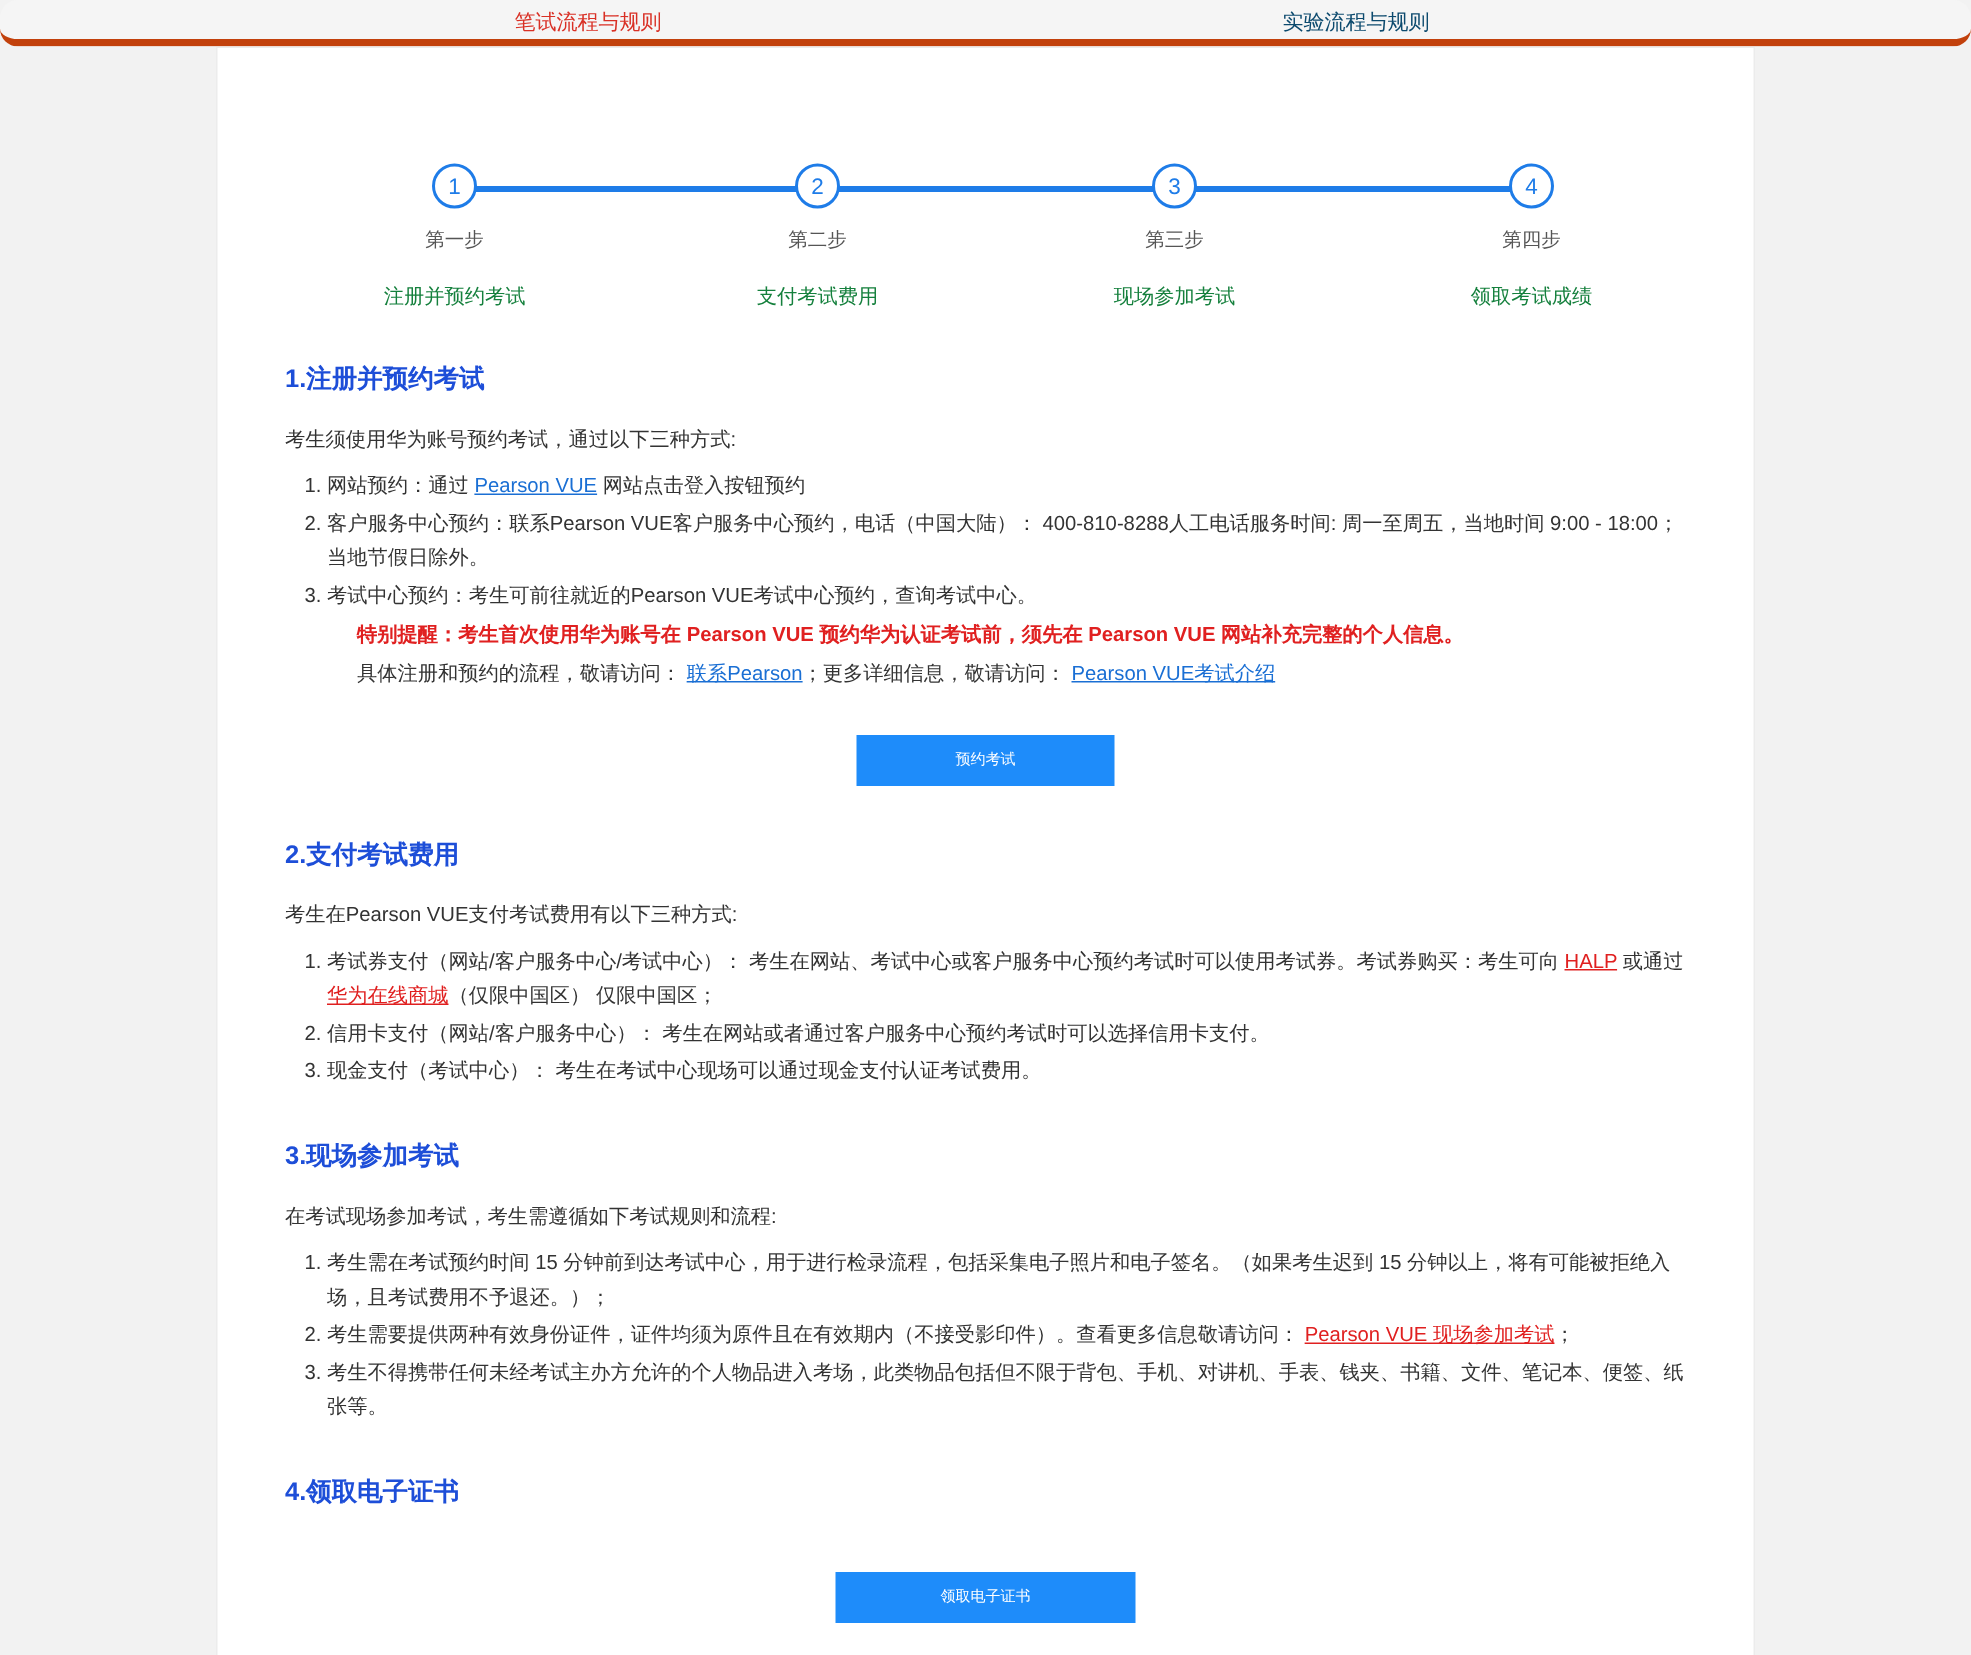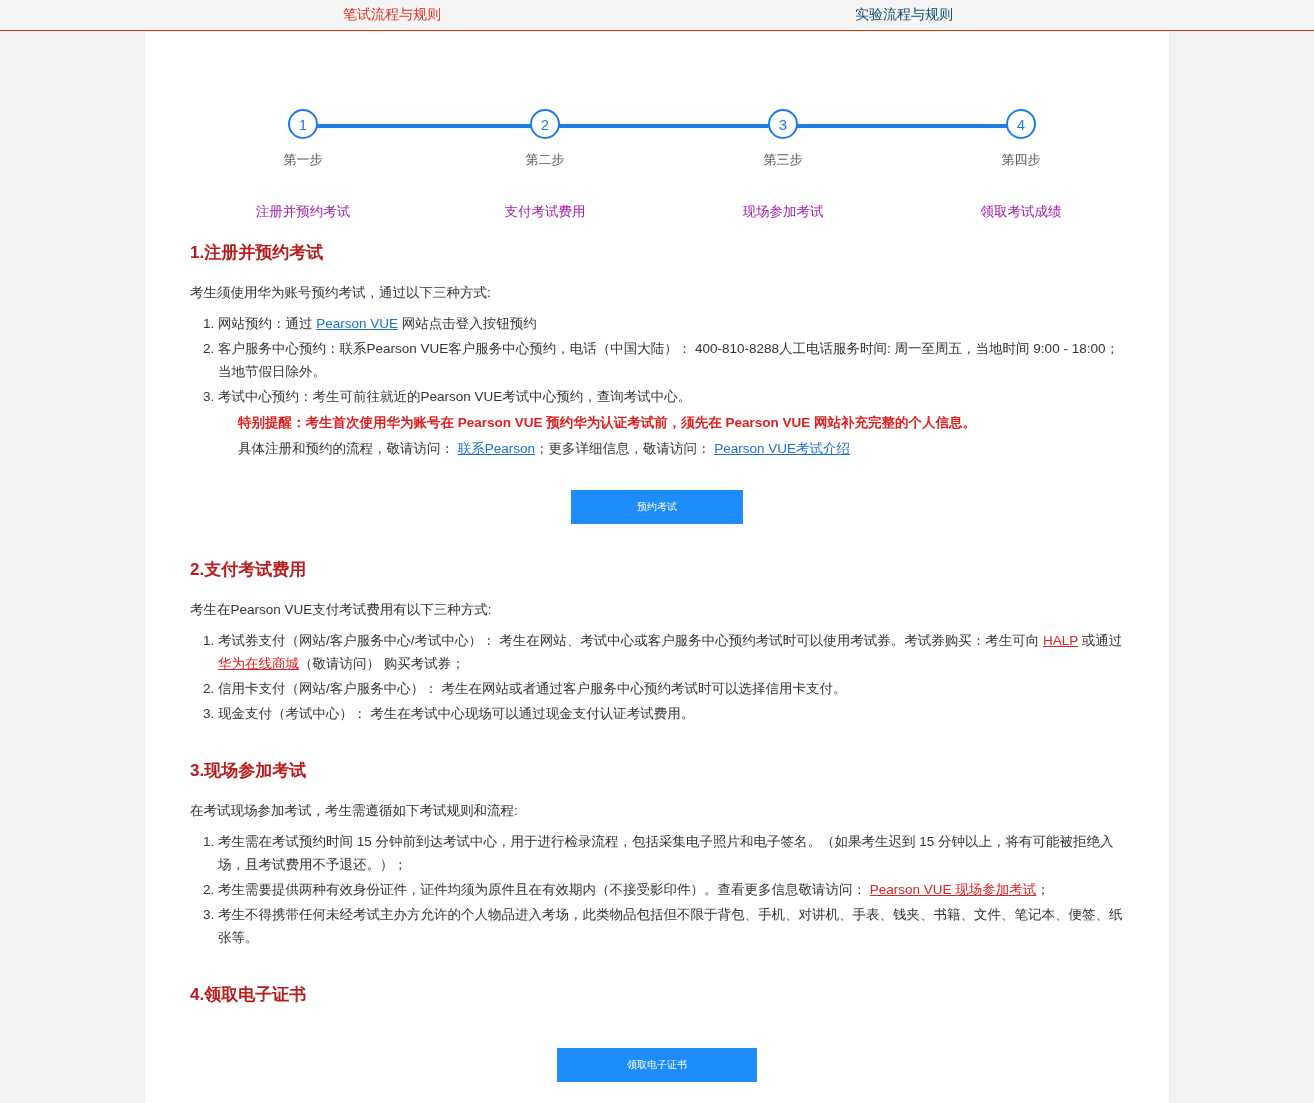--- a/index.html
+++ b/index.html
@@ -12,24 +12,25 @@
   #page {
     width: 1314px;
     min-height: 1103px;
     background: #f2f2f2;
     position: relative;
   }
   
   .tabbar {
     height: 31px;
     background: #f5f5f5;
-    border-bottom: 1px solid #c2410c;
+    border-bottom: 5px solid #c2410c;
     display: flex;
     align-items: center;
     position: relative;
+    border-radius: 12px;
   }
   .tab {
     font-size: 14px;
     cursor: pointer;
     white-space: nowrap;
   }
   .tab.active { color: #d93025; }
   .tab.inactive { color: #0c4a6e; }
   .tab-1 { position: absolute; left: 343px; top: 6px; }
   .tab-2 { position: absolute; left: 855px; top: 6px; }
@@ -76,35 +77,35 @@
     margin: 0 auto;
     position: relative;
     z-index: 2;
   }
   .step-sub {
     margin-top: 12px;
     font-size: 13px;
     color: #555;
   }
   .step-desc {
-    margin-top: 34px;
-    font-size: 13.5px;
-    color: #a21caf;
+    margin-top: 20px;
+    font-size: 13.5px;
+    color: #15803d;
   }
   .step-1 { left: 78px; }
   .step-2 { left: 320px; }
   .step-3 { left: 558px; }
   .step-4 { left: 796px; }
 
   
   .body-inner { padding: 0 45px; }
   h2.sec-title {
     font-size: 17px;
     margin: 34px 0 18px 0;
-    color: #b91c1c;
+    color: #1d4ed8;
     font-weight: bold;
   }
   p.lead {
     font-size: 13.5px;
     margin: 0 0 8px 0;
     line-height: 22px;
   }
   ol.list {
     margin: 0;
     padding-left: 28px;
@@ -206,21 +207,21 @@
       </ol>
 
       <div class="btn-wrap">
         <button class="btn">预约考试</button>
       </div>
 
       <h2 class="sec-title">2.支付考试费用</h2>
       <p class="lead">考生在Pearson VUE支付考试费用有以下三种方式:</p>
       <ol class="list">
         <li>
-          <span>考试券支付（网站/客户服务中心/考试中心）： 考生在网站、考试中心或客户服务中心预约考试时可以使用考试券。考试券购买：考生可向 </span><a class="link-red">HALP</a><span> 或通过 </span><a class="link-red">华为在线商城</a><span>（敬请访问） 购买考试券；</span>
+          <span>考试券支付（网站/客户服务中心/考试中心）： 考生在网站、考试中心或客户服务中心预约考试时可以使用考试券。考试券购买：考生可向 </span><a class="link-red">HALP</a><span> 或通过 </span><a class="link-red">华为在线商城</a><span>（仅限中国区） 仅限中国区；</span>
         </li>
         <li>信用卡支付（网站/客户服务中心）： 考生在网站或者通过客户服务中心预约考试时可以选择信用卡支付。</li>
         <li>现金支付（考试中心）： 考生在考试中心现场可以通过现金支付认证考试费用。</li>
       </ol>
 
       <h2 class="sec-title">3.现场参加考试</h2>
       <p class="lead">在考试现场参加考试，考生需遵循如下考试规则和流程:</p>
       <ol class="list">
         <li>考生需在考试预约时间 15 分钟前到达考试中心，用于进行检录流程，包括采集电子照片和电子签名。（如果考生迟到 15 分钟以上，将有可能被拒绝入场，且考试费用不予退还。）；</li>
         <li>

